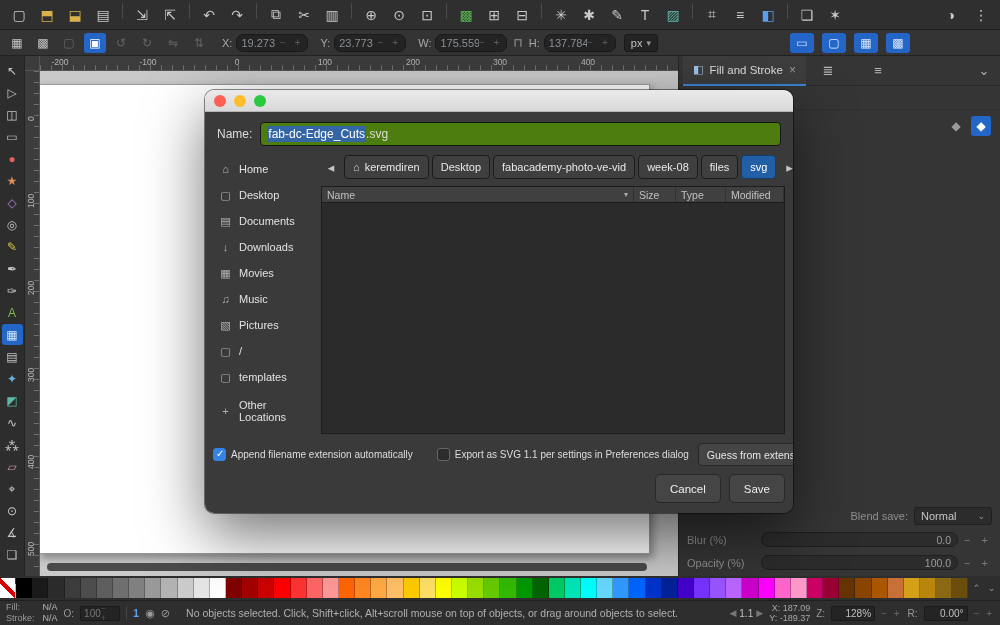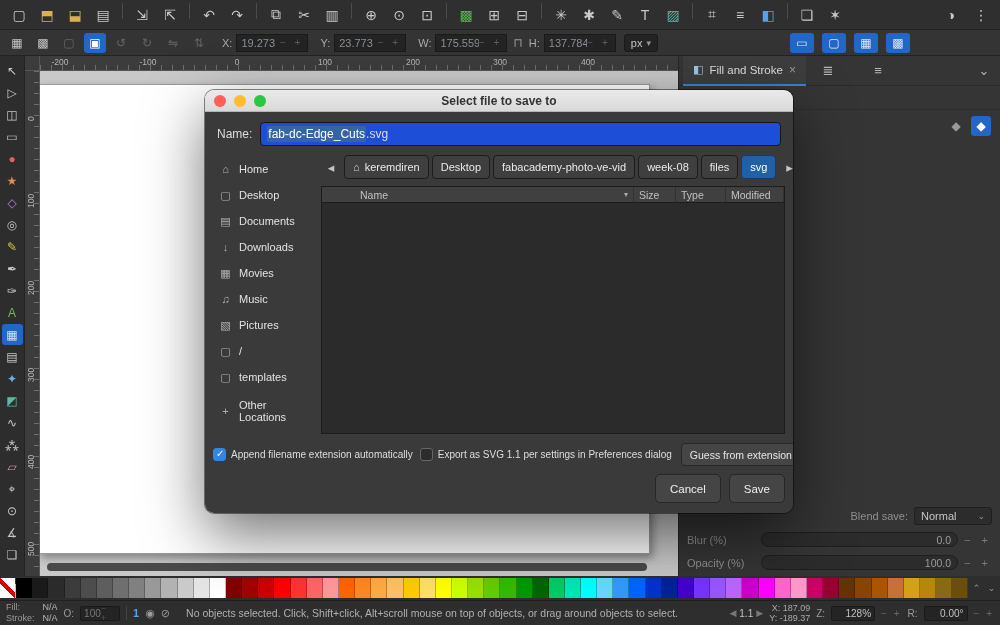--- a/index.html
+++ b/index.html
@@ -10,21 +10,21 @@
   .toolbar1 { height:30px; background:#2f2f2f; border-bottom:1px solid #1f1f1f; display:flex; align-items:center; padding:0 6px; gap:2px; }
   .icon-btn { width:26px; height:24px; flex:none; display:flex; align-items:center; justify-content:center; color:#c9c9c9; font-size:14px; border-radius:3px; background:transparent; border:none; }
   .icon-btn.sep { width:1px; min-width:1px; height:16px; background:#4b4b4b; margin:0 4px; color:transparent; padding:0; }
   .tb-right { margin-left:auto; display:flex; gap:4px; }
 
   .toolbar2 { height:26px; background:#343434; border-bottom:1px solid #222; display:flex; align-items:center; padding:0 6px; gap:4px; }
   .tb2-btn { width:22px; height:20px; display:flex; align-items:center; justify-content:center; font-size:12px; color:#c5c5c5; border-radius:3px; border:none; background:transparent; }
   .tb2-btn.active { background:#2466c8; color:#fff; }
   .tb2-btn.disabled { opacity:.32; }
   .fld-label { font-size:11px; color:#aaa; margin-left:8px; }
-  .spin { width:72px; height:18px; background:#242424; border:1px solid #1a1a1a; border-radius:0; display:flex; align-items:center; padding:0 4px; font-size:11px; color:#8a8f98; }
+  .spin { width:72px; height:18px; background:#242424; border:1px solid #1a1a1a; border-radius:7px; display:flex; align-items:center; padding:0 4px; font-size:11px; color:#8a8f98; }
   .spin .val { flex:1; overflow:hidden; white-space:nowrap; }
   .spin .steppers { color:#5d5d5d; font-size:10px; letter-spacing:3px; }
   .unit-dd { height:18px; background:#242424; border:1px solid #1a1a1a; border-radius:3px; display:flex; align-items:center; gap:4px; padding:0 6px; font-size:11px; color:#c5c5c5; margin-left:4px; }
   .lock-mini { color:#9a9a9a; font-size:12px; margin:0 2px; }
   .toggles { margin-left:auto; margin-right:84px; display:flex; gap:8px; }
   .toggle-btn { width:24px; height:20px; background:#2466c8; color:#dce9fb; border:none; border-radius:3px; font-size:12px; display:flex; align-items:center; justify-content:center; }
 
   
   .main { position:absolute; top:56px; left:0; width:1000px; height:520px; }
 
@@ -95,21 +95,21 @@
   .dialog { position:absolute; left:205px; top:90px; width:588px; height:423px; border-radius:9px; overflow:hidden; z-index:50; display:flex; flex-direction:column; box-shadow:0 22px 60px rgba(0,0,0,.55), 0 0 0 1px rgba(0,0,0,.45); }
   .dlg-titlebar { height:22px; flex:none; background:linear-gradient(#eaeaea,#d9d9d9); position:relative; display:flex; align-items:center; border-bottom:1px solid #b5b5b5; }
   .traffic { display:flex; gap:8px; margin-left:9px; z-index:2; }
   .light { width:12px; height:12px; border-radius:50%; border:none; }
   .light.red { background:#ff5f57; } .light.yellow { background:#febc2e; } .light.green { background:#28c840; }
   .dlg-title { position:absolute; left:0; right:0; text-align:center; font-size:12px; font-weight:700; color:#333; }
   .dlg-body { flex:1; background:#3a3a3a; display:flex; flex-direction:column; padding:8px 8px 10px; color:#ddd; }
 
   .name-row { display:flex; align-items:center; gap:8px; margin:2px 4px 8px; flex:none; }
   .name-label { font-size:12px; color:#ddd; flex:none; }
-  .name-entry { flex:1; height:24px; background:#1d4ed8; border:1px solid #171717; border-radius:4px; display:flex; align-items:center; padding:0 6px; font-size:12px; }
+  .name-entry { flex:1; height:24px; background:#4d7c0f; border:1px solid #171717; border-radius:4px; display:flex; align-items:center; padding:0 6px; font-size:12px; }
   .sel-text { background:#3465a4; color:#fff; padding:1px 1px; border-radius:1px; }
   .ext-text { color:#ddd; }
 
   .dlg-middle { flex:1; display:flex; min-height:0; }
   .places { width:102px; flex:none; padding-top:2px; }
   .place { height:26px; display:flex; align-items:center; gap:7px; padding:0 6px; font-size:11px; color:#e2e2e2; border-radius:4px; }
   .place.spacer-above { margin-top:8px; }
   .place-icon { width:13px; text-align:center; color:#b0b0b0; font-size:11px; flex:none; }
 
   .dlg-main { flex:1; display:flex; flex-direction:column; margin-left:6px; min-width:0; }
@@ -336,21 +336,20 @@
   </div>
 </div>
 
 <div class="dialog">
   <div class="dlg-titlebar">
     <div class="traffic">
       <button class="light red"></button>
       <button class="light yellow"></button>
       <button class="light green"></button>
     </div>
-    <div class="dlg-title">Select file to save to</div>
   </div>
   <div class="dlg-body">
 
     <div class="name-row">
       <span class="name-label">Name:</span>
       <div class="name-entry">
         <span class="sel-text">fab-dc-Edge_Cuts</span>
         <span class="ext-text">.svg</span>
       </div>
     </div>
@@ -429,21 +428,21 @@
 
                 <span>svg</span>
               </button>
             </div>
           <button class="nav-btn">▸</button>
 
         </div>
 
         <div class="list-header">
 
-        <div class="col" style="flex: 1 1 auto; margin-left: 33px;">
+        <div class="col" style="flex: 1 1 auto;">
               <span>Name</span>
               <span class="sort">▾</span>
             </div>
             <div class="col" style="width: 42px;">
               <span>Size</span>
               <span class="sort"></span>
             </div>
             <div class="col" style="width: 50px;">
               <span>Type</span>
               <span class="sort"></span>
@@ -451,21 +450,21 @@
             <div class="col" style="width: 58px;">
               <span>Modified</span>
               <span class="sort"></span>
             </div>
           </div>
         <div class="list-body"></div>
       </div>
     </div>
 
     <div class="options-row">
-      <div style="display:flex;gap:7px;align-items:center;">
+      <div style="display:flex;gap:24px;align-items:center;">
 
       <label class="opt checked">
             <span class="cb"></span>
             <span>Append filename extension automatically</span>
           </label>
           <label class="opt">
             <span class="cb"></span>
             <span>Export as SVG 1.1 per settings in Preferences dialog</span>
           </label>
         </div>

